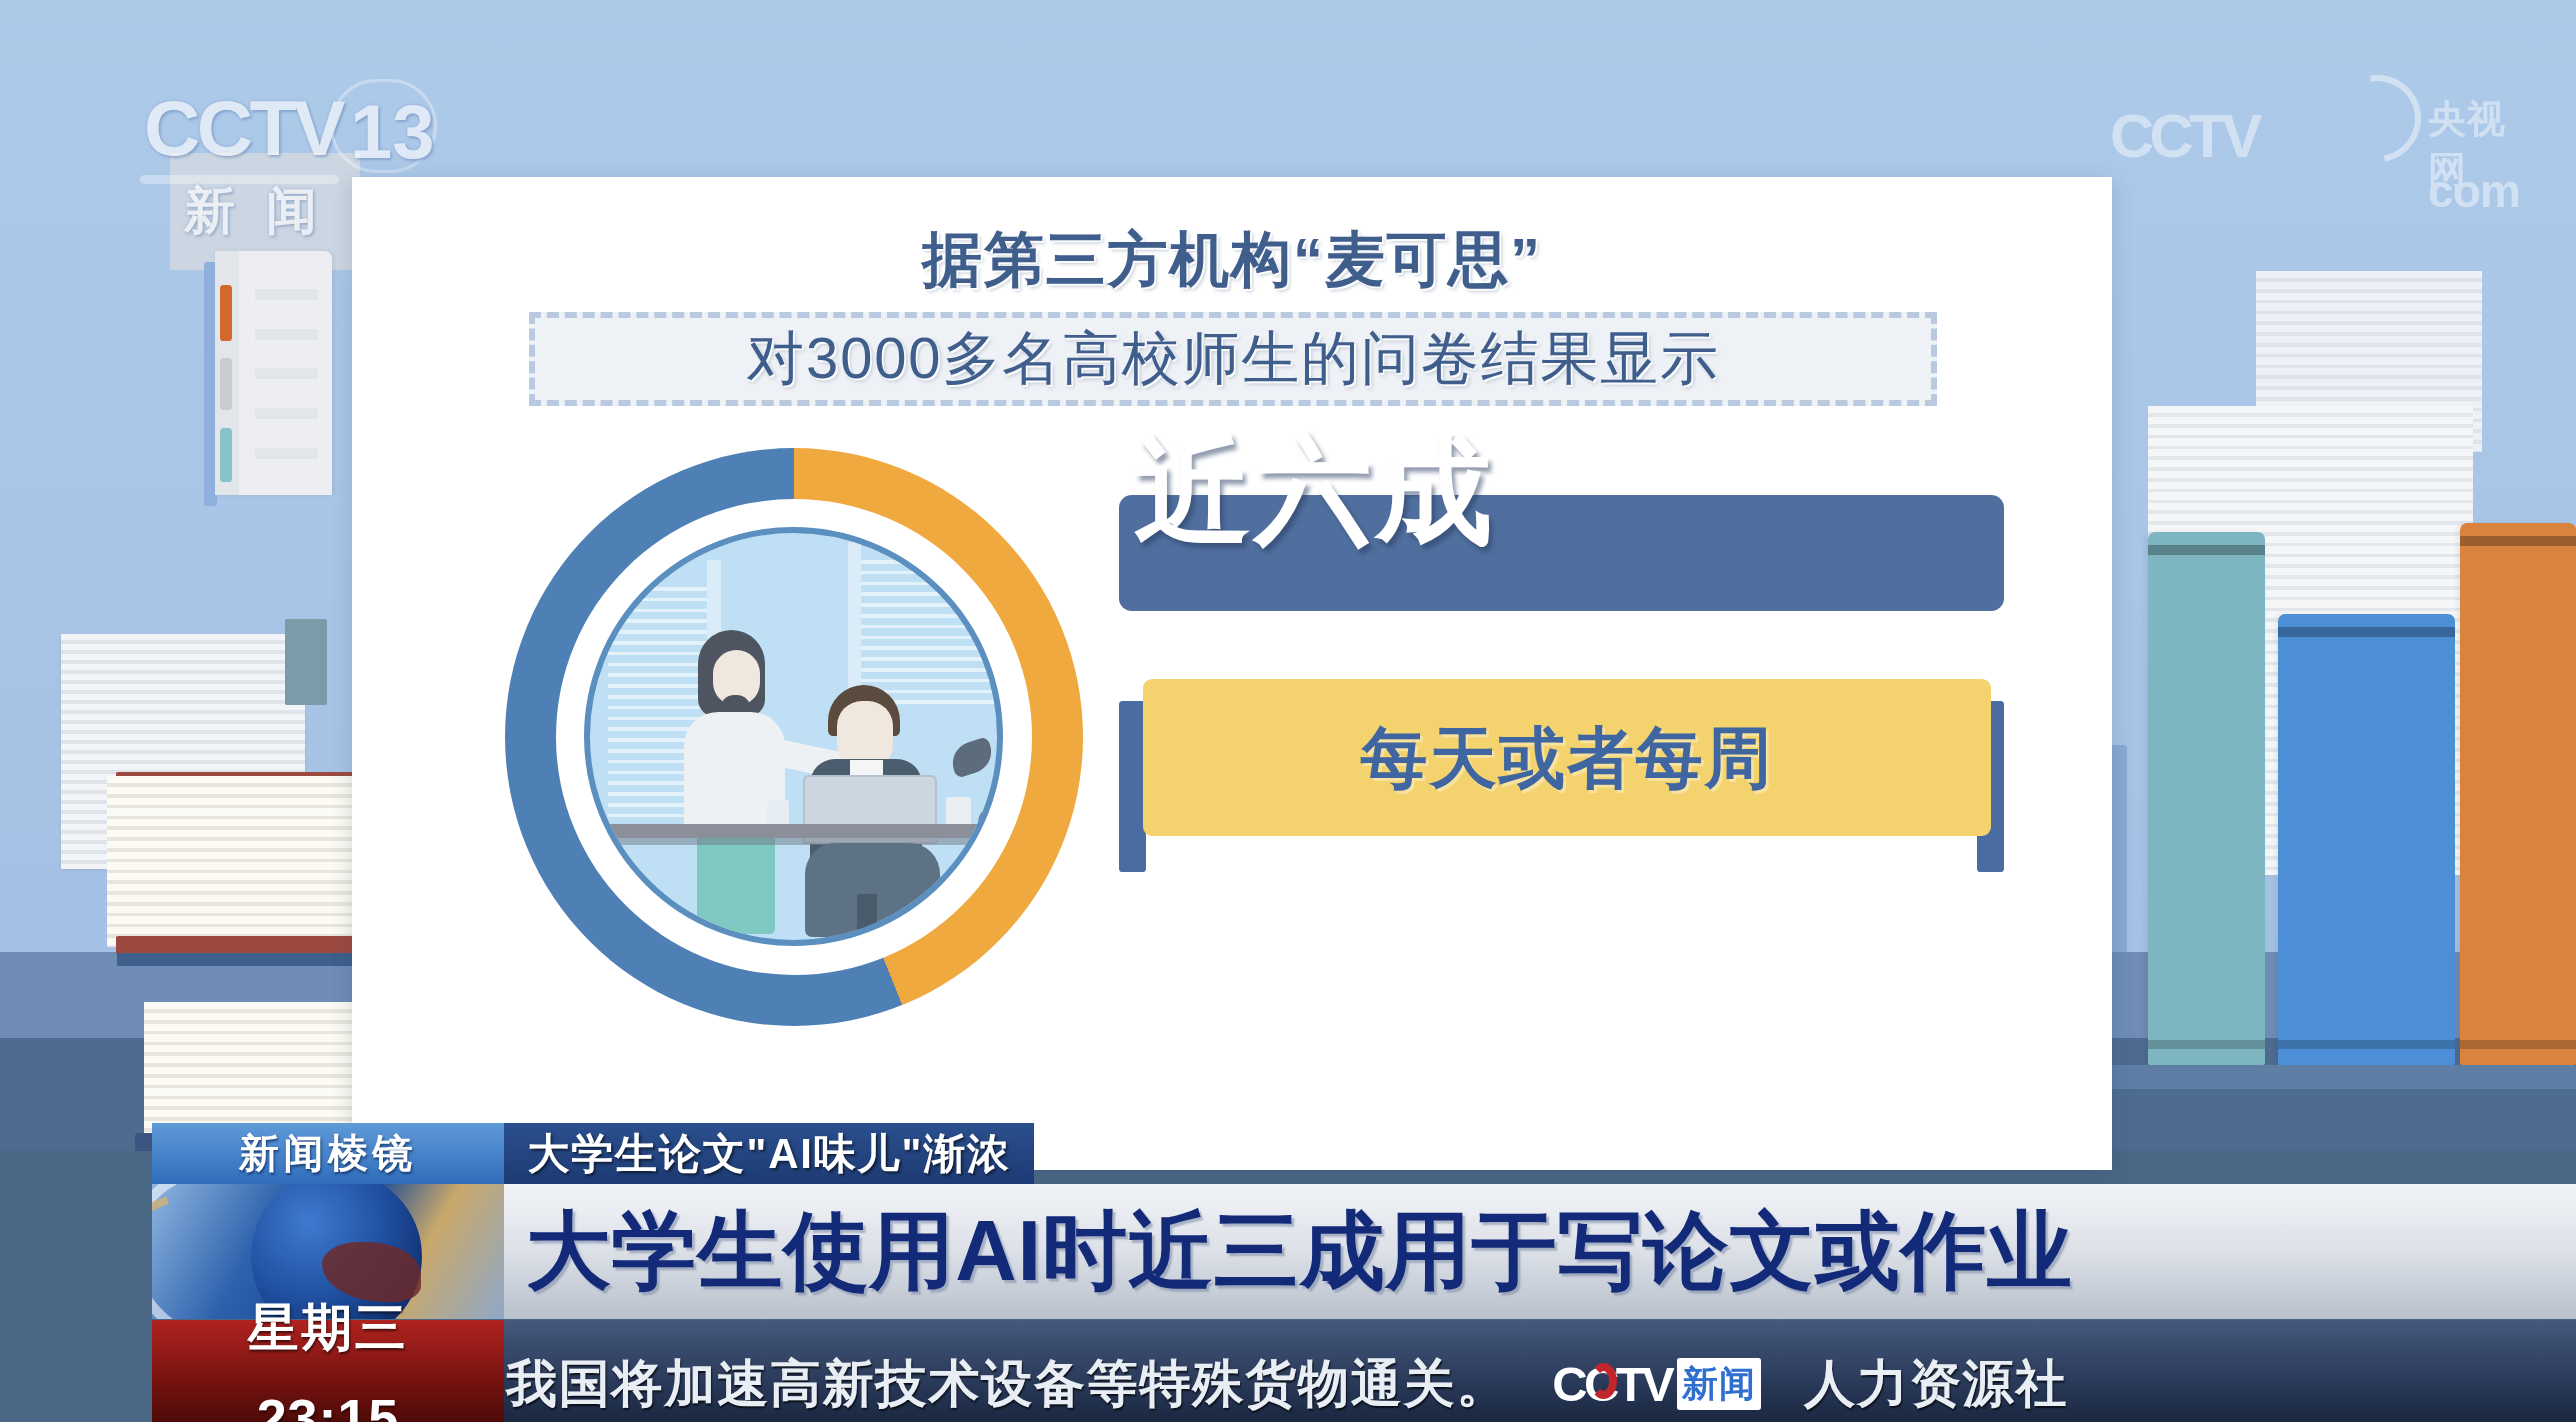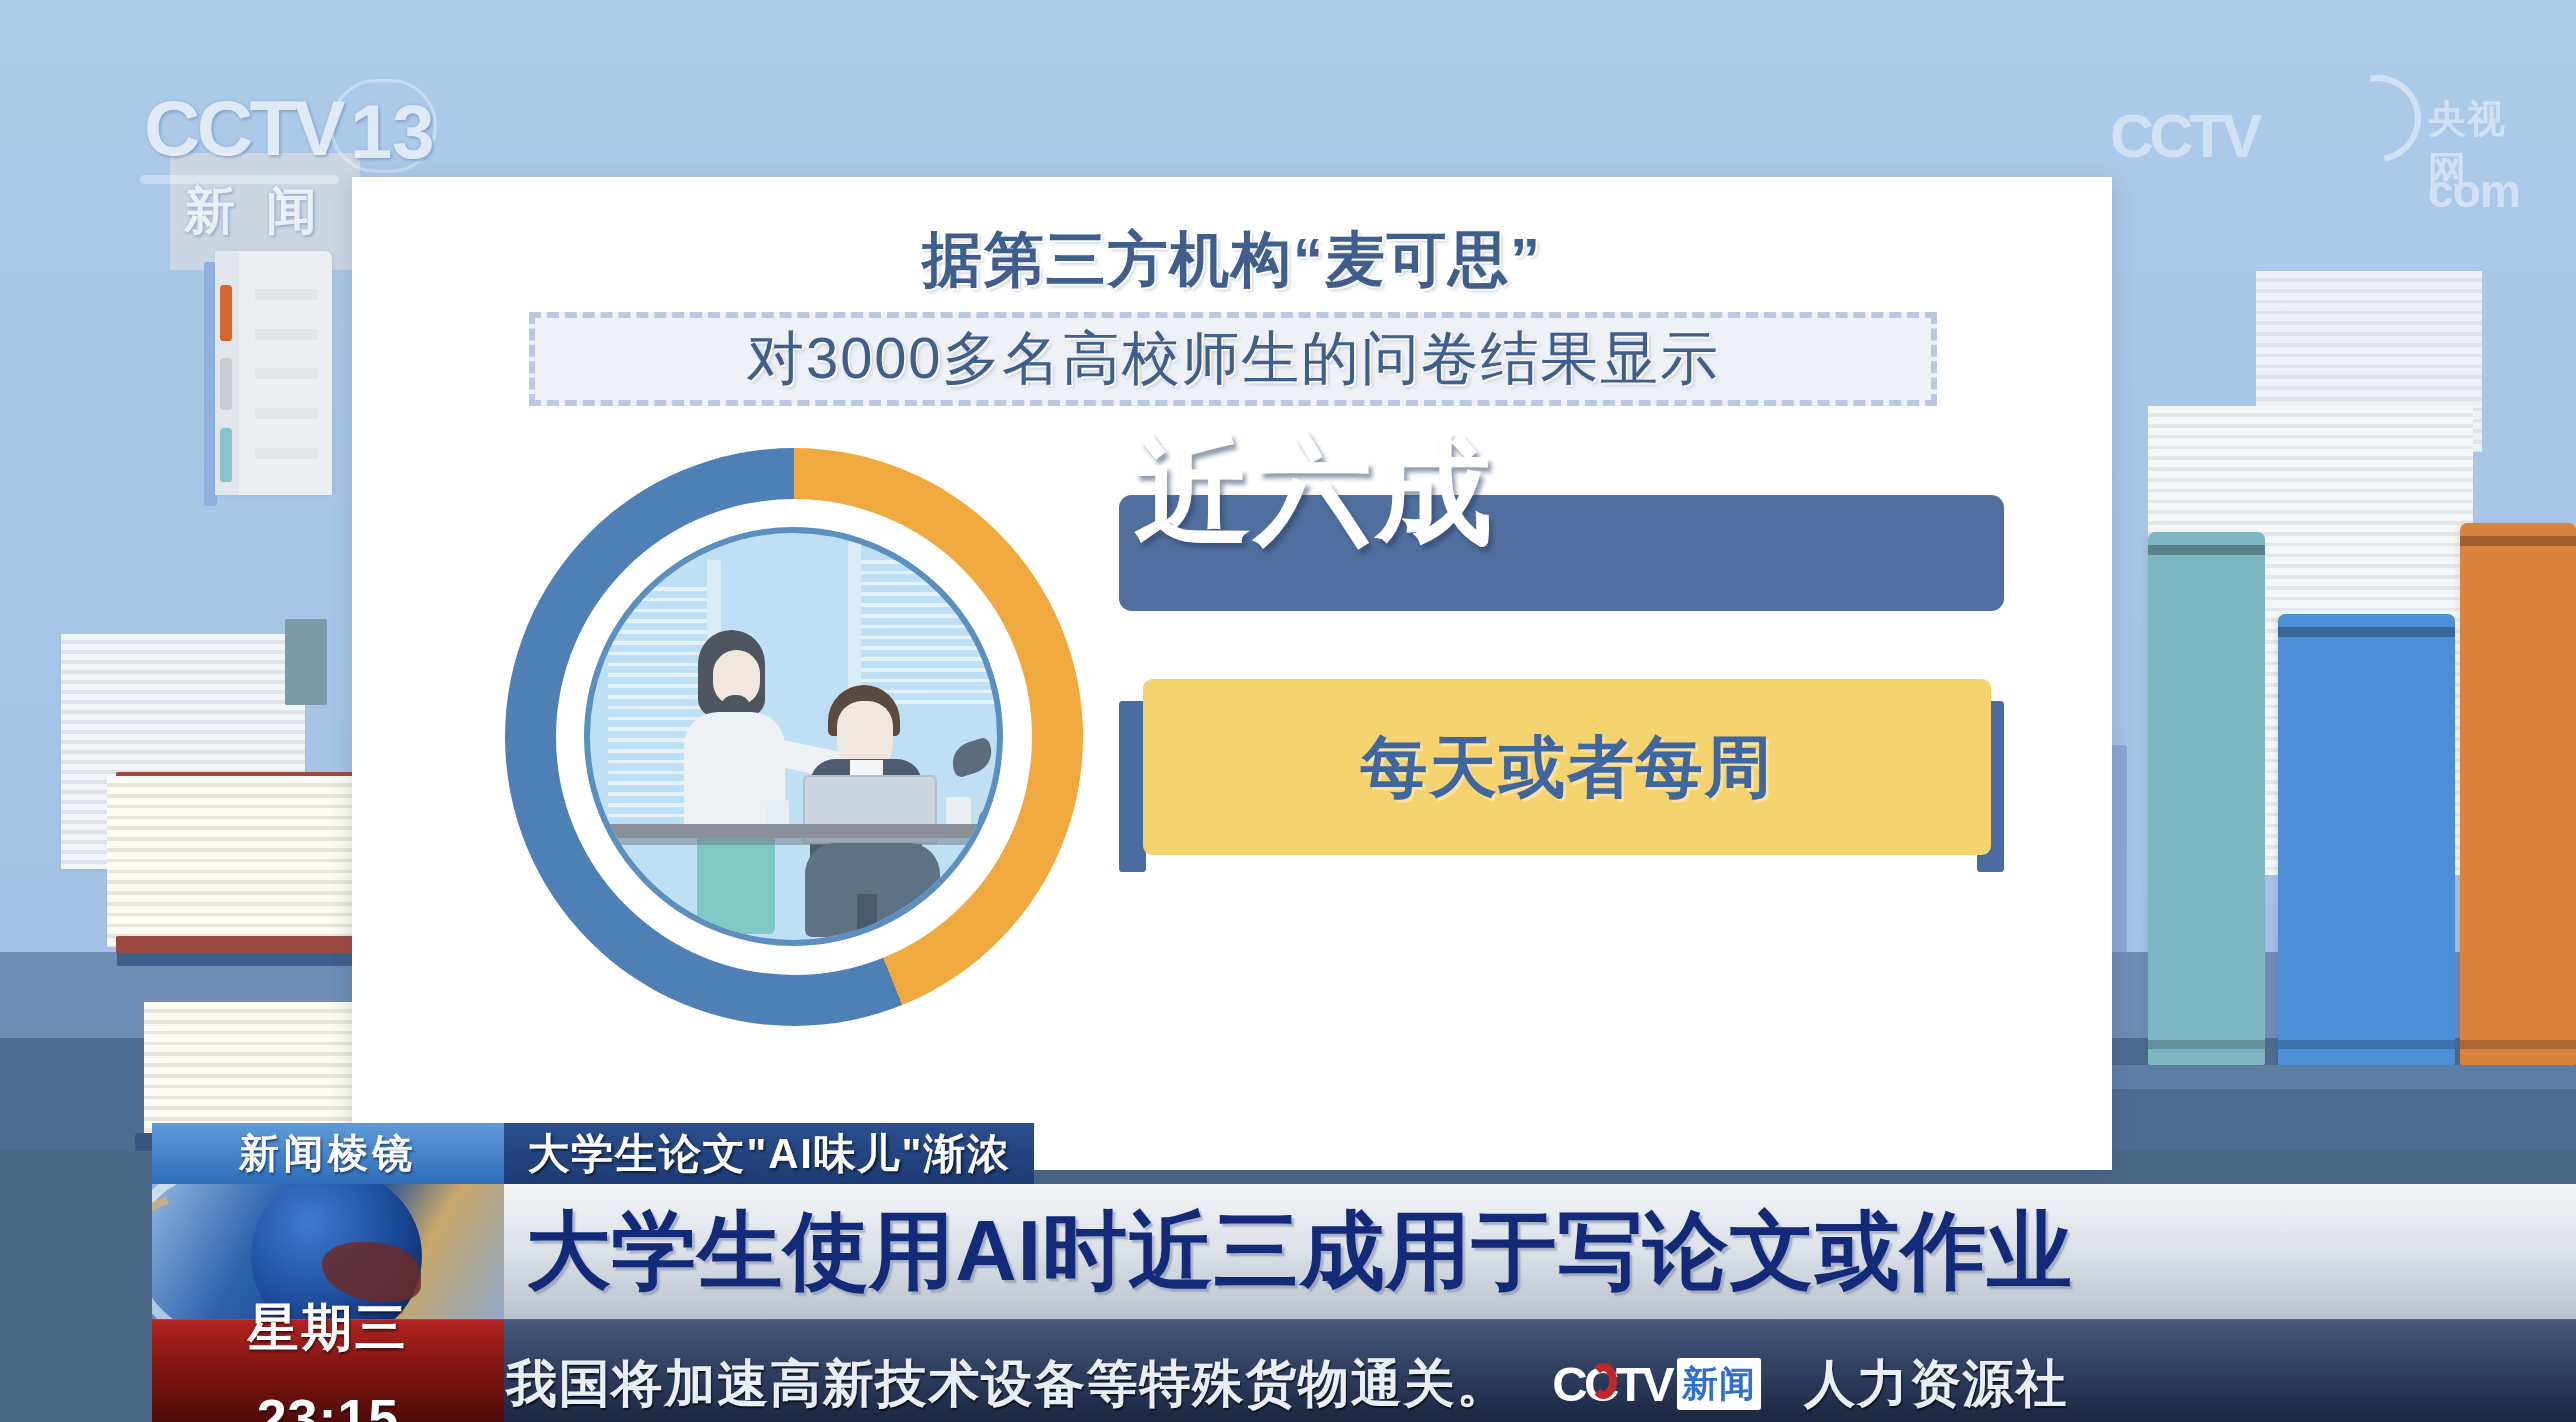--- a/index.html
+++ b/index.html
@@ -112,21 +112,21 @@
   
   .blue-banner{position:absolute;left:767px;top:318px;width:885px;height:116px;background:#506f9e;border-radius:12.6px;}
   .big-num{position:absolute;left:782px;top:255px;font-size:117px;line-height:1;font-weight:bold;color:#fff;
      letter-spacing:3.6px;text-shadow:3.6px 4.5px 4.5px rgba(40,60,95,.5);}
   .banner-sub{position:absolute;left:1255px;top:336px;font-size:70px;line-height:1;font-weight:bold;color:#fff;letter-spacing:2.7px;}
 
   
   .yellow-bar{position:absolute;top:524px;width:27px;height:171px;background:#4a6ca0;border-radius:3.6px;}
   .yellow-bar.l{left:767px;}
   .yellow-bar.r{left:1625px;}
-  .yellow-box{position:absolute;left:791px;top:502px;width:848px;height:176px;background:#f4d36e;border-radius:9px;
+  .yellow-box{position:absolute;left:791px;top:502px;width:848px;height:157px;background:#f4d36e;border-radius:9px;
      display:flex;flex-direction:column;align-items:center;justify-content:center;}
   .yellow-box div{font-size:67px;line-height:1.18;font-weight:bold;color:#3f66a0;letter-spacing:1.8px;
      text-shadow:2.7px 2.7px 0 rgba(255,255,255,.35);}
 
   
   .logo13{position:absolute;left:144px;top:83px;width:298px;height:144px;opacity:.62;}
   .logo13 .cctv{font-size:78px;font-weight:bold;color:#fff;letter-spacing:-3.6px;
      text-shadow:0 0 3.6px rgba(120,150,195,.9),1.8px 1.8px 2.7px rgba(90,120,170,.7);}
   .logo13 .num{position:absolute;left:206px;top:5.4px;font-size:76px;font-weight:bold;color:#fff;
      text-shadow:0 0 3.6px rgba(120,150,195,.9),1.8px 1.8px 2.7px rgba(90,120,170,.7);}

